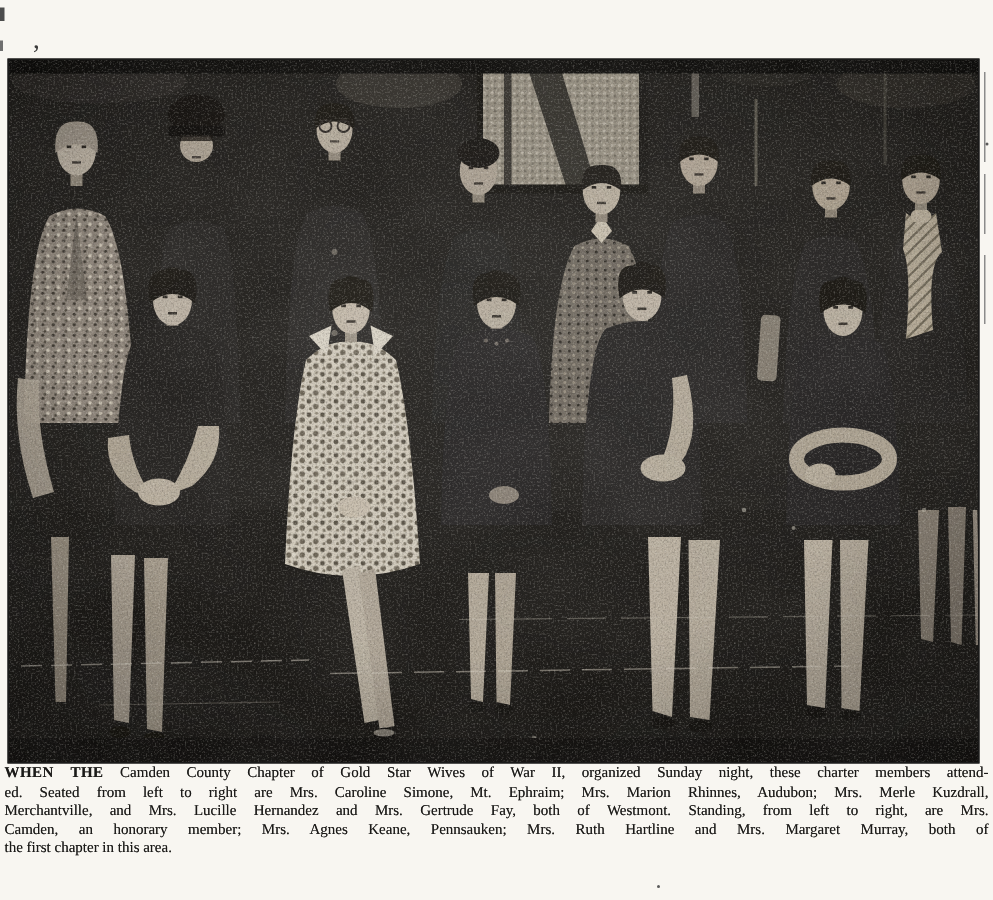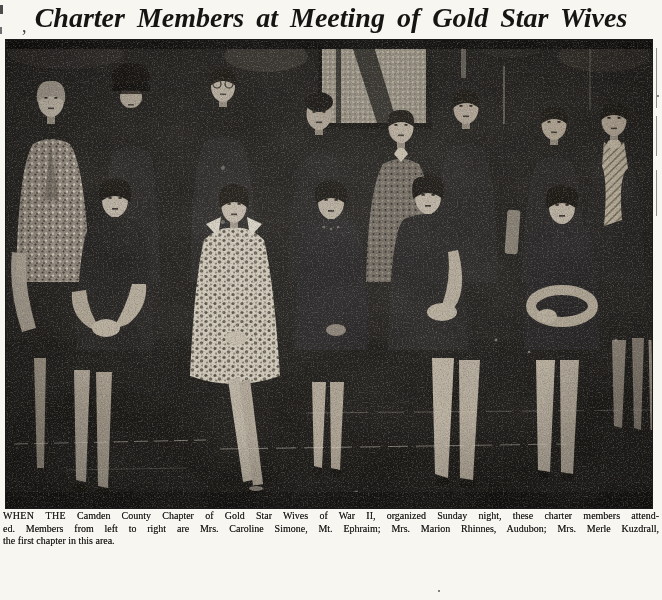--- a/index.html
+++ b/index.html
@@ -12,32 +12,31 @@
   .headline-mark{position:absolute;top:16px;left:22px;font-size:18px;color:#3a3a3a;font-style:normal;}
   
   .photo{position:absolute;left:5px;top:39px;width:646px;height:468px;background:#1d1b18;
          border:1px solid #1a1a1a;box-sizing:content-box;}
   .photo svg{display:block;}
   
   .caption{position:absolute;left:3px;top:510px;width:656px;color:#1b1a18;
     font-size:10px;line-height:12.5px;text-shadow:0 0 0.35px rgba(10,10,10,.65);}
   .cap-line{text-align:justify;text-align-last:justify;white-space:nowrap;}
   .cap-line.last{text-align-last:left;font-family:Liberation Serif, serif;}
-  .cap-lead{font-weight:normal;letter-spacing:.3px;}
+  .cap-lead{font-weight:bold;letter-spacing:.3px;}
   
   .tick{position:absolute;background:#4c4c4c;}
   .vseg{position:absolute;left:656px;width:1px;background:#8b8b8b;}
   .dot{position:absolute;width:2px;height:2px;border-radius:50%;background:#5a5a5a;}
 </style>
 </head>
 <body>
 
 <div class="page">
 
-  <div class="headline">Charter Members at Meeting of Gold Star Wives</div>
   <div class="headline-mark">,</div>
 
   <div class="photo">
     <svg width="646" height="468" viewBox="0 0 646 468">
       <defs>
         <pattern id="pTweed" width="7" height="7" patternUnits="userSpaceOnUse">
           <rect width="7" height="7" fill="#8b8277"></rect>
           <circle cx="1.5" cy="1.5" r="1.1" fill="#39342c"></circle>
           <circle cx="5" cy="4.5" r="1.2" fill="#c9c1b1"></circle>
           <circle cx="3" cy="6" r="0.9" fill="#4a443a"></circle>
@@ -299,21 +298,23 @@
         <rect width="646" height="468" fill="url(#vg)"></rect>
         <rect width="646" height="468" filter="url(#blotch)" opacity="0.09" style="mix-blend-mode:screen"></rect>
         <rect width="646" height="468" filter="url(#grainL)" opacity="0.75"></rect>
         <rect width="646" height="468" filter="url(#grainD)" opacity="0.7"></rect>
       </g>
     </svg>
   </div>
 
   <div class="caption">
     <div class="cap-line"><span class="cap-lead">WHEN THE</span> <span>Camden County Chapter of Gold Star Wives of War II, organized Sunday night, these charter members attend-</span></div>
-    <div class="cap-line">ed. Members from left to right are Mrs. Caroline Simone, Mt. Ephraim; Mrs. Marion Rhinnes, Audubon; Mrs. Merle Kuzdrall,</div>
+    <div class="cap-line">ed. Seated from left to right are Mrs. Caroline Simone, Mt. Ephraim; Mrs. Marion Rhinnes, Audubon; Mrs. Merle Kuzdrall,</div>
+    <div class="cap-line">Merchantville, and Mrs. Lucille Hernandez and Mrs. Gertrude Fay, both of Westmont. Standing, from left to right, are Mrs.</div>
+    <div class="cap-line">Camden, an honorary member; Mrs. Agnes Keane, Pennsauken; Mrs. Ruth Hartline and Mrs. Margaret Murray, both of</div>
     <div class="cap-line last">the first chapter in this area.</div>
   </div>
 
   <div class="tick" style="left:0;top:5px;width:3px;height:9px;"></div>
   <div class="tick" style="left:0;top:27px;width:2px;height:7px;background:#6f6f6f;"></div>
   <div class="vseg" style="top:48px;height:60px;"></div>
   <div class="vseg" style="top:116px;height:40px;"></div>
   <div class="vseg" style="top:170px;height:46px;"></div>
   <div class="dot" style="left:657px;top:95px;"></div>
   <div class="dot" style="left:438px;top:590px;"></div>

